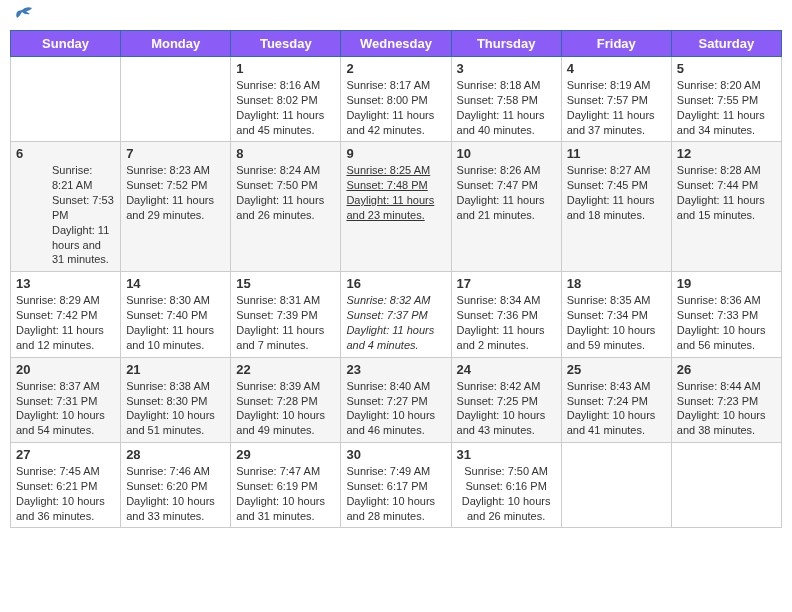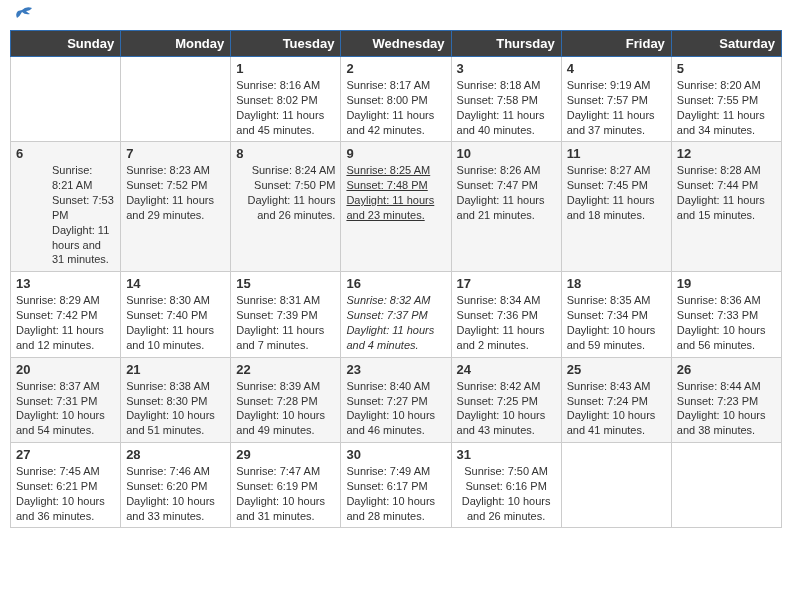--- a/index.html
+++ b/index.html
@@ -32,25 +32,25 @@
     .location-title {
       font-size: 16px;
       color: #555;
     }
     .calendar {
       width: 100%;
       border-collapse: collapse;
       border: 1px solid #ccc;
     }
     .calendar th {
-      background-color: #404040;
+      background-color: #8b5cf6;
       color: #fff;
       font-size: 13px;
       padding: 5px 6px;
-      text-align: right;
+      text-align: center;
       border: 1px solid #2e6aad;
       font-weight: bold;
     }
     .calendar td {
       border: 1px solid #ccc;
       vertical-align: top;
       padding: 4px 5px;
       font-size: 11px;
       color: #333;
       width: 110px;
@@ -123,21 +123,21 @@
 Daylight: 11 hours and 42 minutes.</div>
         </td>
         <td>
           <span class="day-num">3</span>
           <div class="day-info" style="white-space: pre-line;">Sunrise: 8:18 AM
 Sunset: 7:58 PM
 Daylight: 11 hours and 40 minutes.</div>
         </td>
         <td>
           <span class="day-num">4</span>
-          <div class="day-info" style="white-space: pre-line;">Sunrise: 9:19 AM
+          <div class="day-info" style="white-space: pre-line;">Sunrise: 8:19 AM
 Sunset: 7:57 PM
 Daylight: 11 hours and 37 minutes.</div>
         </td>
         <td>
           <span class="day-num">5</span>
           <div class="day-info" style="white-space: pre-line;">Sunrise: 8:20 AM
 Sunset: 7:55 PM
 Daylight: 11 hours and 34 minutes.</div>
         </td>
       </tr>
@@ -149,21 +149,21 @@
 Daylight: 11 hours and 31 minutes.</div>
         </td>
         <td>
           <span class="day-num">7</span>
           <div class="day-info" style="white-space: pre-line;">Sunrise: 8:23 AM
 Sunset: 7:52 PM
 Daylight: 11 hours and 29 minutes.</div>
         </td>
         <td>
           <span class="day-num">8</span>
-          <div class="day-info" style="white-space: pre-line; text-align: right;">Sunrise: 8:24 AM
+          <div class="day-info" style="white-space: pre-line;">Sunrise: 8:24 AM
 Sunset: 7:50 PM
 Daylight: 11 hours and 26 minutes.</div>
         </td>
         <td>
           <span class="day-num">9</span>
           <div class="day-info" style="white-space: pre-line; text-decoration: underline;">Sunrise: 8:25 AM
 Sunset: 7:48 PM
 Daylight: 11 hours and 23 minutes.</div>
         </td>
         <td>

